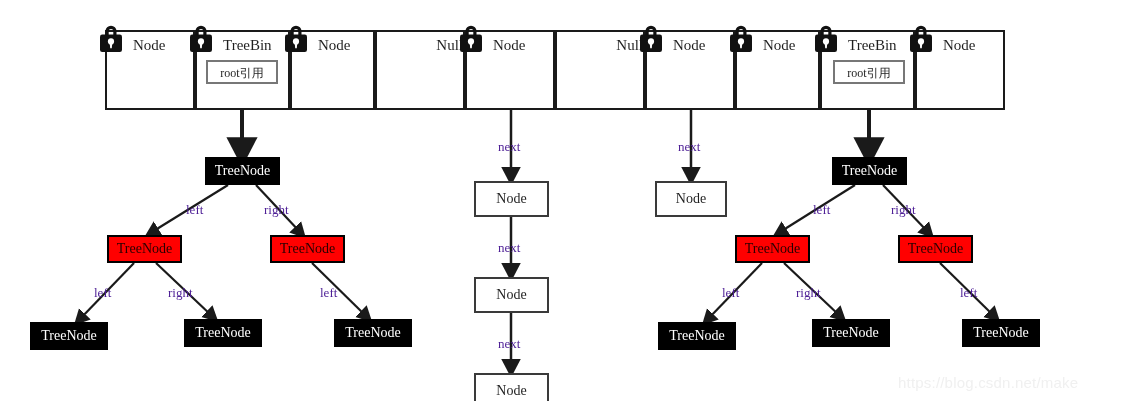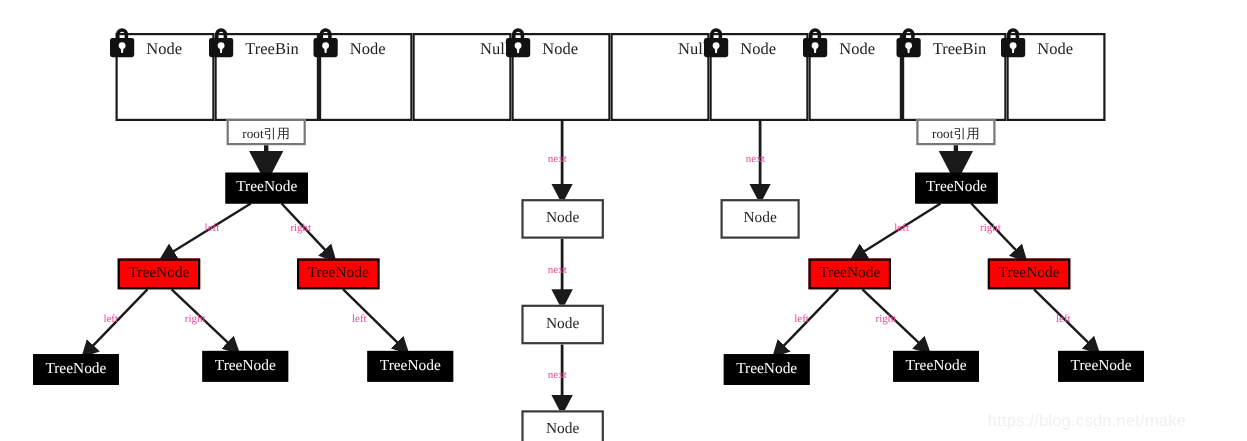--- a/index.html
+++ b/index.html
@@ -59,21 +59,20 @@
   .rootref-box {
     position: absolute;
     box-sizing: border-box;
     border: 2px solid #777777;
     background: #ffffff;
     font-size: 12px;
     color: #1f1f1f;
     text-align: center;
     line-height: 22px;
     white-space: nowrap;
-    margin-top: 48px;
   }
 
   
   .node-box {
     position: absolute;
     box-sizing: border-box;
     display: flex;
     align-items: center;
     justify-content: center;
     font-size: 14px;
@@ -91,22 +90,22 @@
   }
   .node-box.red {
     border: 2px solid #000000;
     background: #FF0000;
     color: #2a0000;
   }
 
   
   .edge-label {
     position: absolute;
-    font-size: 10px;
-    color: #ec4899;
+    font-size: 13px;
+    color: #4c1d95;
     white-space: nowrap;
   }
 
   
   .watermark {
     position: absolute;
     font-family: "Liberation Sans", sans-serif;
     font-size: 15px;
     color: #f0f0f0;
     white-space: nowrap;

